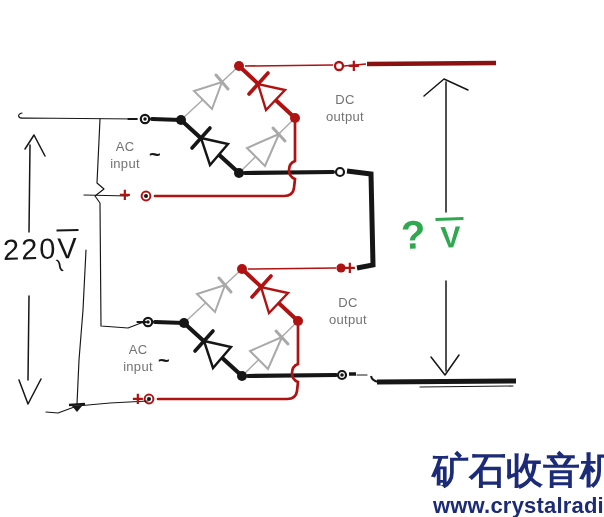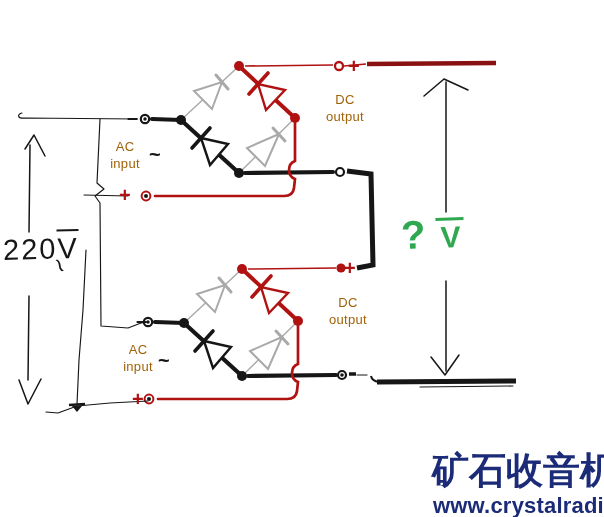--- a/index.html
+++ b/index.html
@@ -29,21 +29,21 @@
   .bar-r{stroke:var(--wire-red);stroke-width:3.6;stroke-linecap:round}
   .n-red{fill:var(--wire-red)} .n-blk{fill:var(--wire-black)}
   .term-b{fill:#fff;stroke:var(--wire-black);stroke-width:2.2}
   .term-r{fill:#fff;stroke:var(--wire-red);stroke-width:2}
   .maroon{stroke:var(--rail-maroon);stroke-width:4.6;fill:none}
   .arrow{stroke:var(--wire-black);stroke-width:1.5;fill:none;stroke-linecap:round;stroke-linejoin:round}
 
   
   .t{position:absolute;z-index:2;color:var(--wire-black)}
   .plabel{font-size:13px;line-height:1.3;text-align:center;white-space:pre-line;
-    letter-spacing:.3px;color:#a16207}
+    letter-spacing:.3px;color:#737373}
   .tilde{font-size:20px;font-weight:bold}
   .mark-plus{font-size:20px;font-weight:bold;color:var(--wire-red)}
   .mark-minus{font-size:20px;font-weight:bold;color:var(--wire-black)}
   .hand220{font-size:29px;letter-spacing:2px;transform:rotate(-1.5deg)}
   .hand220 .ovl{border-top:2px solid var(--wire-black);padding-top:1px}
   .src-tilde{font-size:26px;transform:rotate(62deg);transform-origin:center}
   .question{z-index:2;color:var(--annotation-green);display:flex;align-items:flex-start;gap:11px;
     transform:rotate(-2deg)}
   .question .q{font-size:40px;font-weight:bold;line-height:1}
   .question .v{font-size:30px;font-weight:bold;line-height:1;border-top:3px solid var(--annotation-green);

